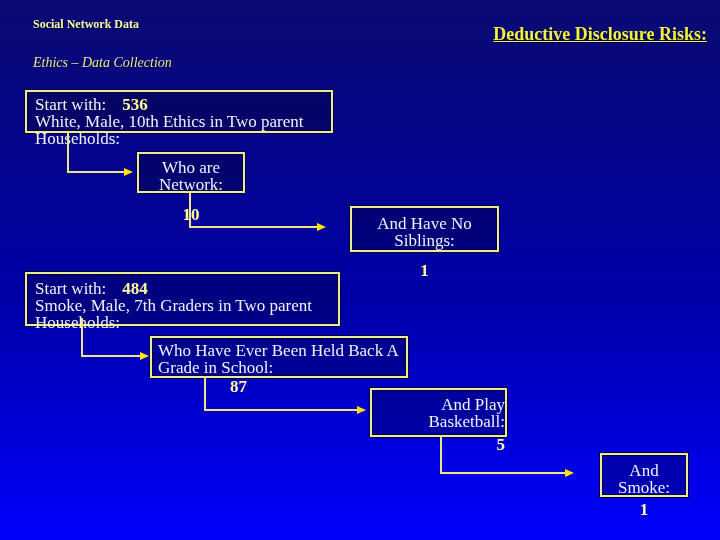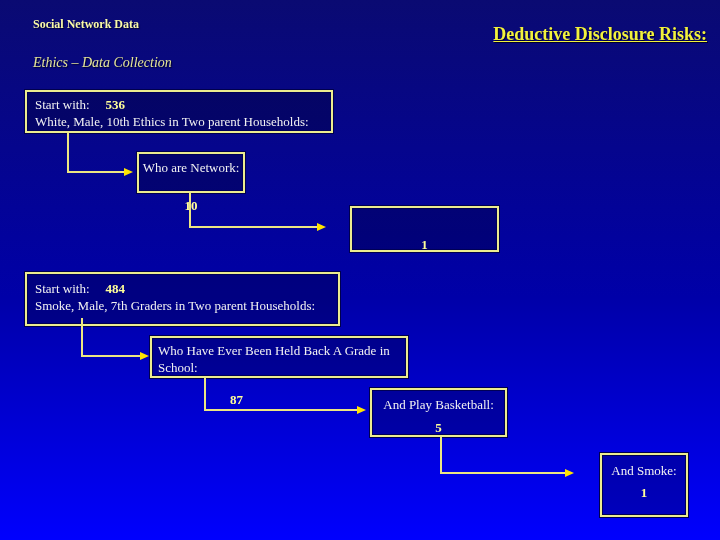--- a/index.html
+++ b/index.html
@@ -25,38 +25,38 @@
     font-size:18px;font-weight:bold;color:#f2f23c;
     text-decoration:underline;
     text-shadow:1px 1px 1px #000030;
   }
   .box{
     position:absolute;
     background:rgba(0,0,10,0.24);
     border:2px solid #ecec8f;
     box-shadow:0 0 0 1px #00004d, inset 0 0 0 1px #000055;
     color:#f2f2f2;
-    font-size:13px;
+    font-size:17px;
     line-height:17px;
     box-sizing:border-box;
   }
   .box .val{color:#ffff99;font-weight:bold;}
   .start-box{padding:4px 8px;text-align:left;}
   .start-box .val{margin-left:16px;}
   .center-box{text-align:center;padding-top:5px;}
-  .center-box .val{display:block;margin-top:21px;}
+  .center-box .val{display:block;margin-top:13px;}
   #box1{left:25px;top:90px;width:308px;height:43px;}
   #box2{left:137px;top:152px;width:108px;height:41px;}
   #box3{left:350px;top:206px;width:149px;height:46px;padding-top:7px;}
   #box4{left:25px;top:272px;width:315px;height:54px;padding-top:6px;}
   #box5{left:150px;top:336px;width:258px;height:42px;padding:4px 6px;text-align:left;}
-  #box5 .val{display:block;margin-left:72px;margin-top:15px;}
-  #box6{left:370px;top:388px;width:137px;height:49px;padding-top:6px;}
+  #box5 .val{display:block;margin-left:72px;margin-top:2px;}
+  #box6{left:370px;top:388px;width:137px;height:49px;padding-top:6px;text-align:right;}
   #box6 .val{margin-top:6px;}
-  #box7{left:600px;top:453px;width:88px;height:64px;padding-top:7px;}
+  #box7{left:600px;top:453px;width:88px;height:44px;padding-top:7px;}
   #box7 .val{margin-top:5px;}
   .seg{position:absolute;background:#ece682;}
   .vseg{width:2px;}
   .hseg{height:2px;}
   .arrowhead{
     position:absolute;width:0;height:0;
     border-top:4px solid transparent;
     border-bottom:4px solid transparent;
     border-left:9px solid #ffe400;
   }
@@ -102,20 +102,21 @@
   <div class="box center-box" id="box2">
     <span>Who are Network:</span>
     <span class="val">10</span>
   </div>
 
   <div class="seg vseg" id="c2v"></div>
   <div class="seg hseg" id="c2h"></div>
   <div class="arrowhead" id="c2a"></div>
 
   <div class="box center-box" id="box3">
+    <span>And Have No Siblings:</span>
     <span class="val">1</span>
   </div>
 
   <div class="box start-box" id="box4">
     <div><span>Start with:</span><span class="val">484</span></div>
     <div>Smoke, Male, 7th Graders in Two parent Households:</div>
   </div>
 
   <div class="seg vseg" id="c3v"></div>
   <div class="seg hseg" id="c3h"></div>

